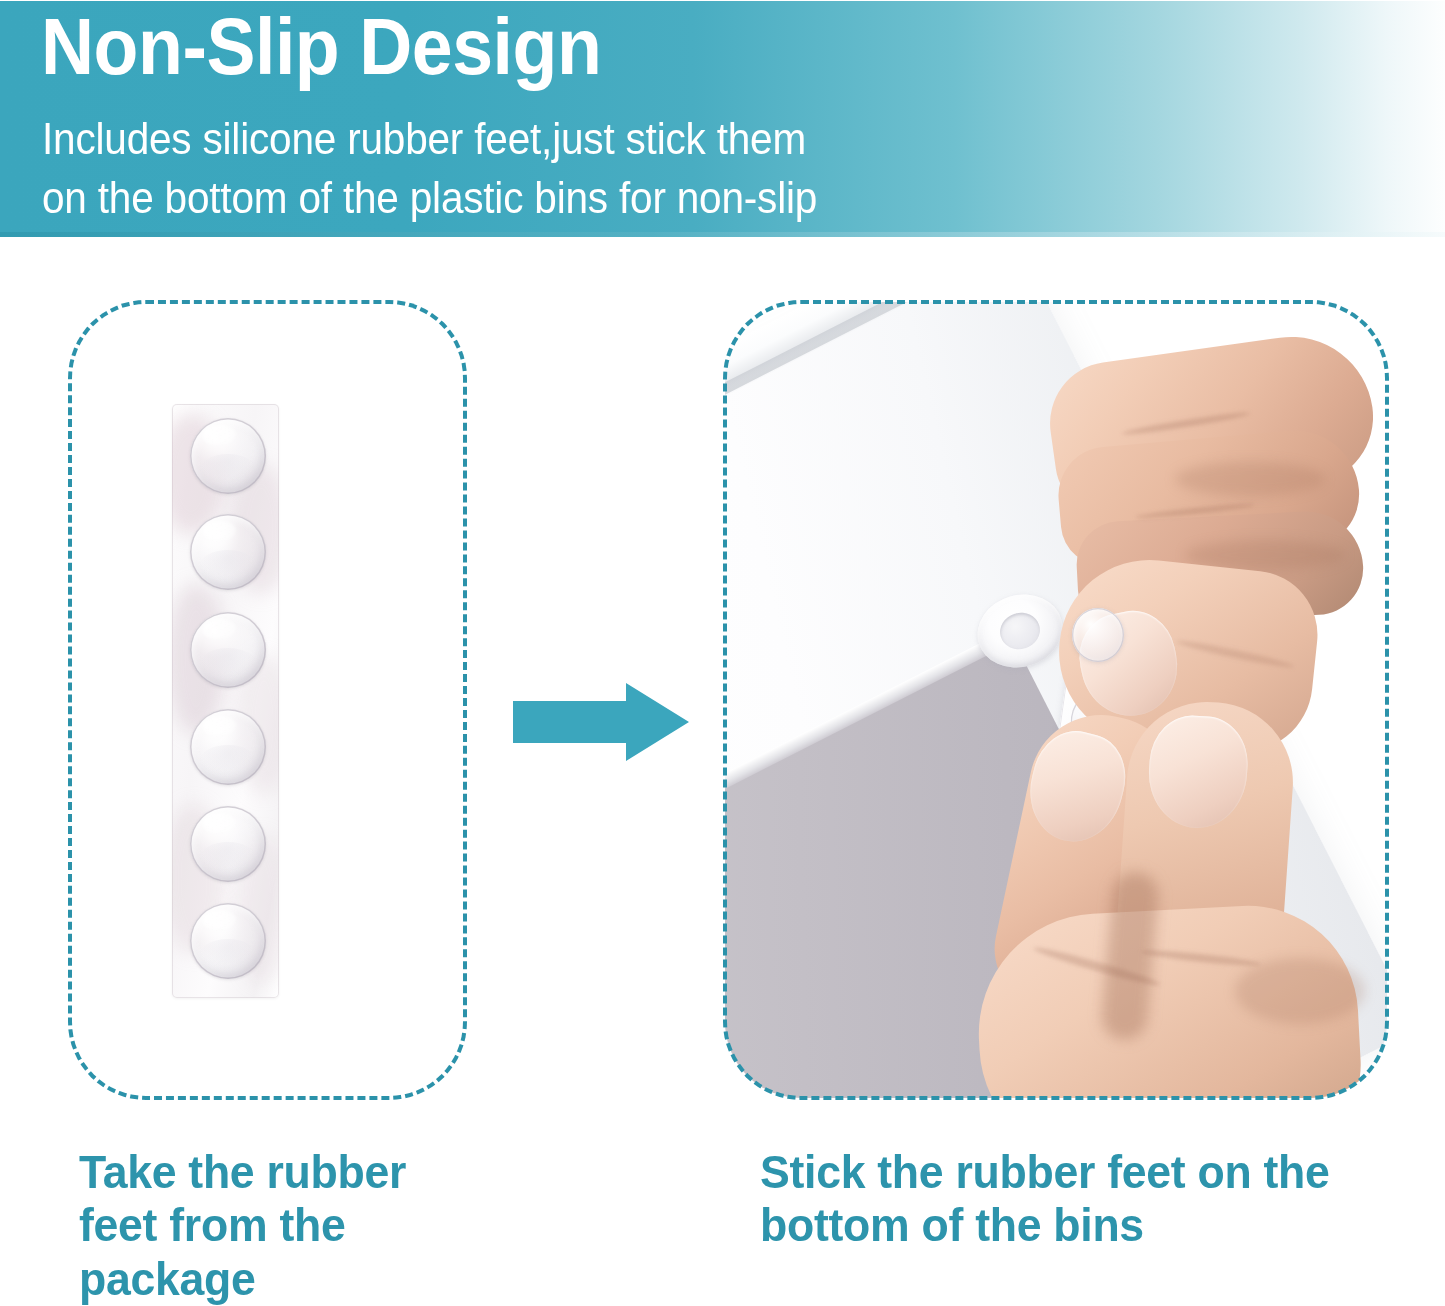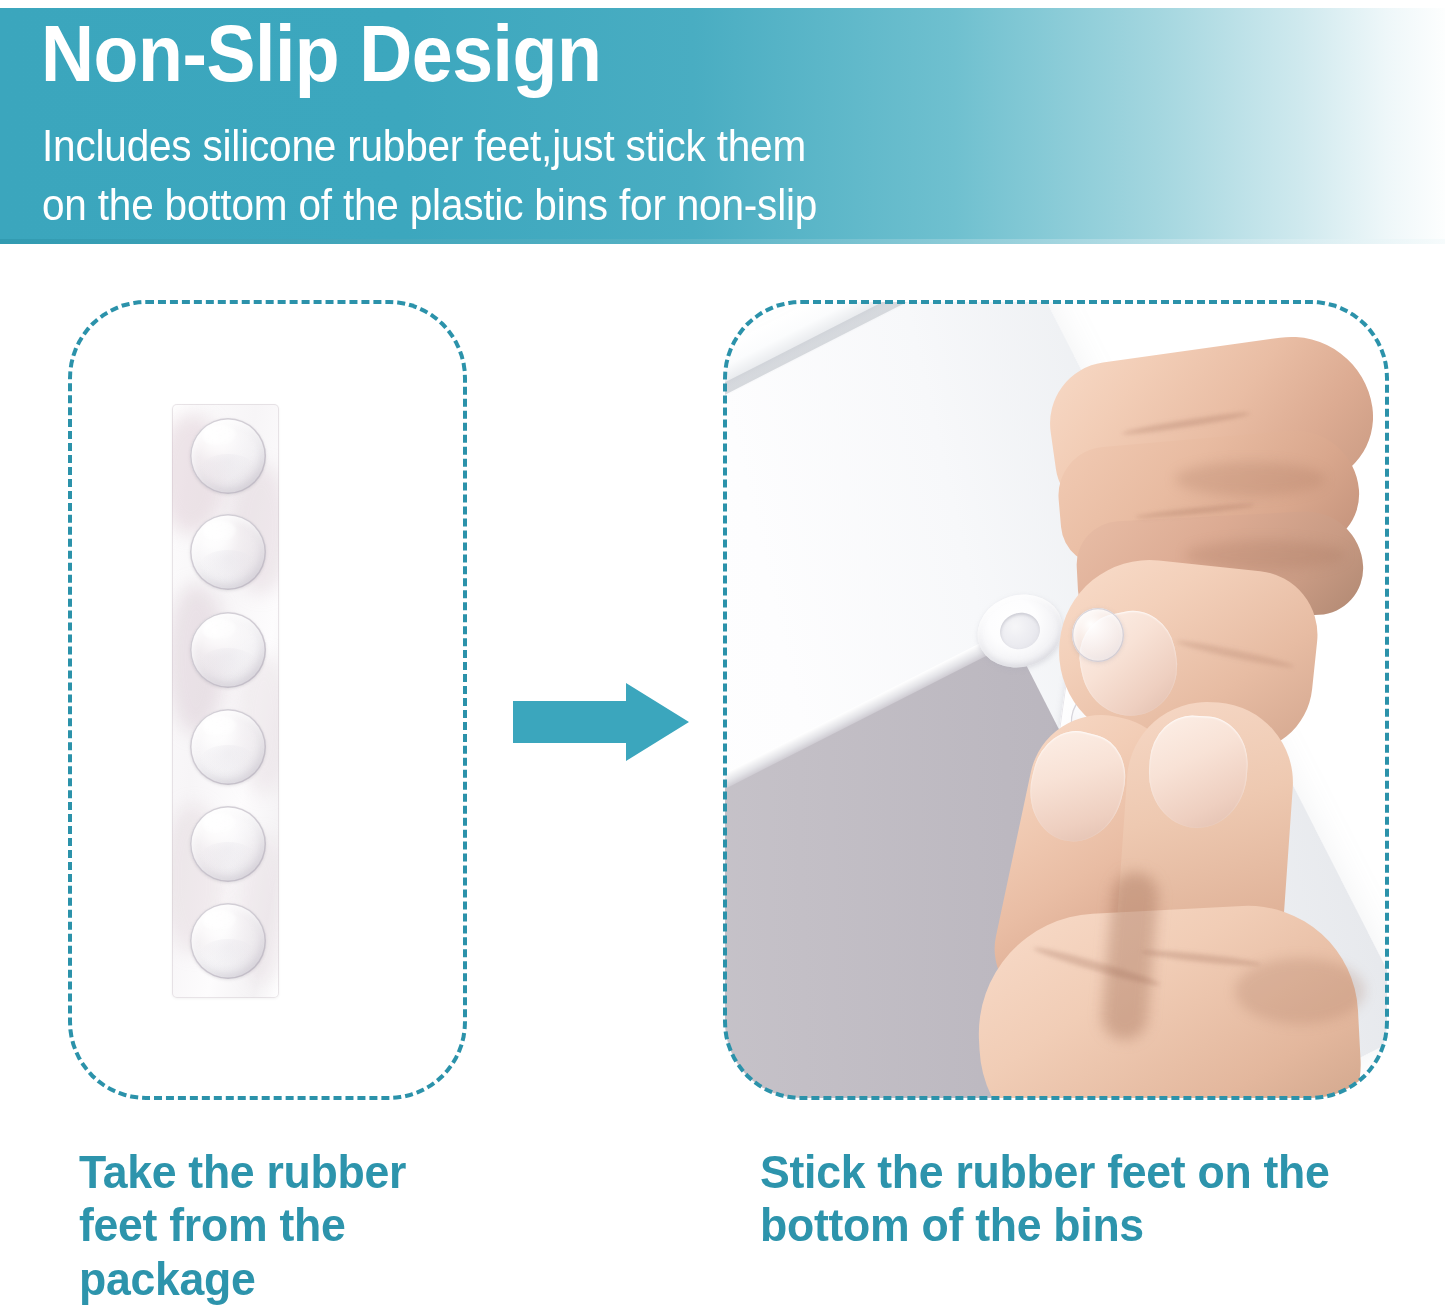--- a/index.html
+++ b/index.html
@@ -4,21 +4,21 @@
 <style>
   html,body{margin:0;padding:0;background:#fff;}
   body{
     width:1445px;height:1306px;position:relative;overflow:hidden;
     font-family:"Liberation Sans","DejaVu Sans",sans-serif;
     -webkit-font-smoothing:antialiased;
   }
 
   
   #header-band{
-    position:absolute;left:0;top:8px;width:1445px;height:236px;
+    position:absolute;left:0;top:1px;width:1445px;height:236px;
     background:linear-gradient(to right,
       #3ba6bd 0%, #3ca7be 28%, #49adc2 48%, #6fc0cf 66%,
       #a3d6df 80%, #cfe9ee 90%, #eef7f9 96%, #fdfefe 100%);
     overflow:hidden;
     text-decoration:underline;
   }
   #header-band:after{
     content:"";position:absolute;left:0;bottom:0;width:100%;height:5px;
     background:linear-gradient(to right,#2f97ad 0%,#57b2c4 45%,#b9dfe7 78%,#f4fafb 100%);
     opacity:.75;

